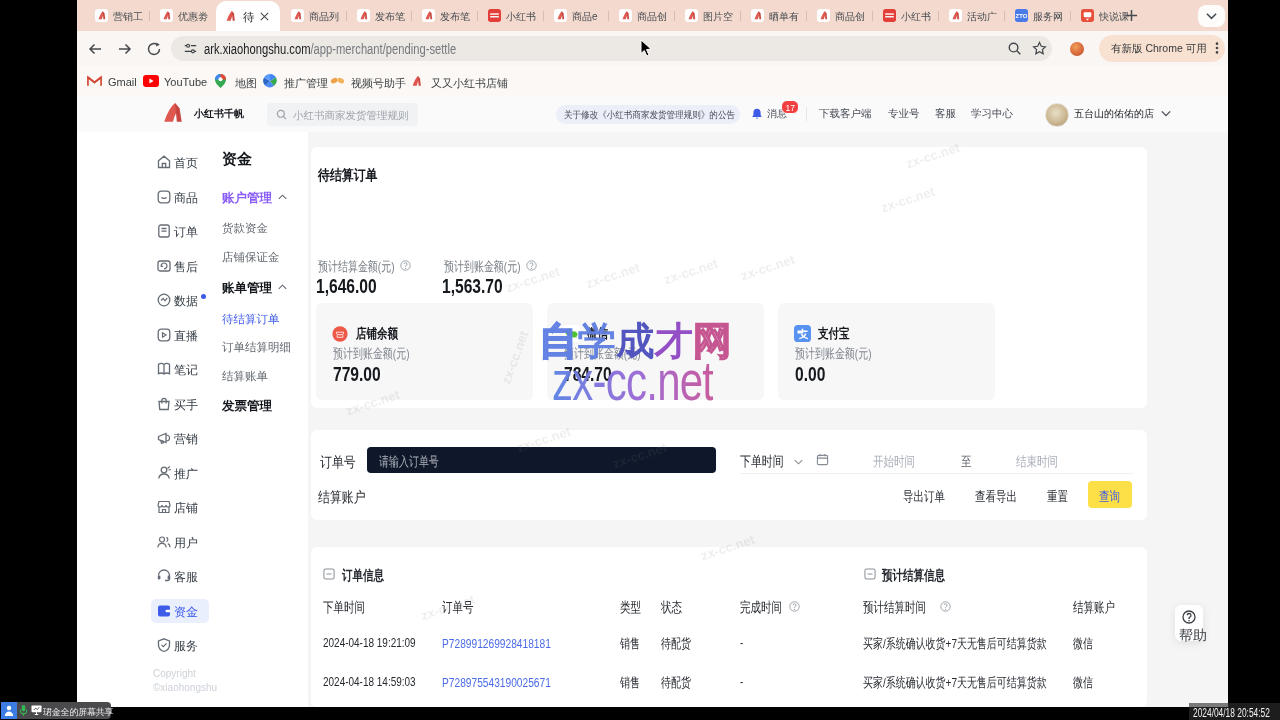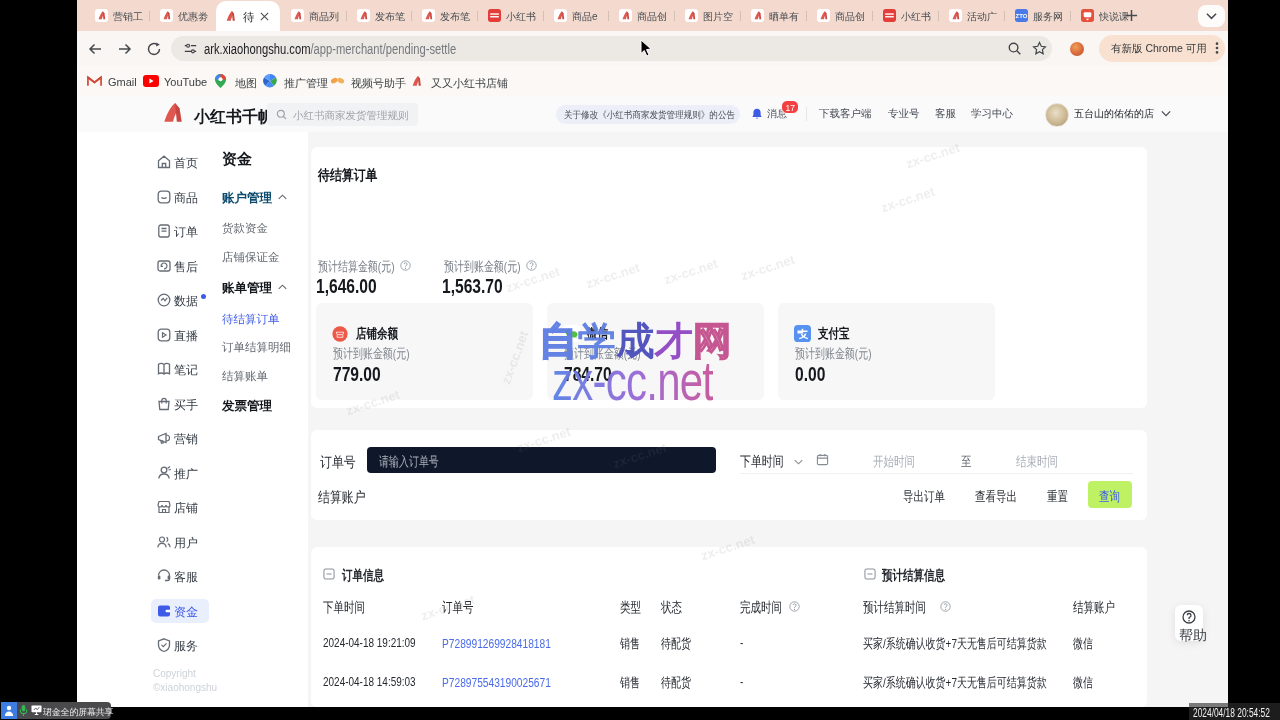--- a/index.html
+++ b/index.html
@@ -279,21 +279,21 @@
     <svg class="ic" style="left:563px;top:8px" width="13" height="18" viewBox="0 0 13 18">
         <path d="M1 1 L11 10 L6.5 10.6 L9 16 L6.8 17 L4.3 11.5 L1 14.5 Z" fill="#000" stroke="#fff" stroke-width="1"></path>
       </svg>
   </div>
   <div id="app">
     <div id="apphead">
       <svg class="ic" style="left:85px;top:5px" width="22" height="23" viewBox="0 0 24 24">
           <path d="M2.5 22 C6.5 10 10.8 4.5 14.2 1.5 L19.2 7.5 C15.8 11 13.3 16 12 22 Z" fill="#DF5850"></path>
           <path d="M14.2 1.5 L19.2 7.5 L21.5 22 L16.2 22 Z" fill="#C84641"></path>
         </svg>
-      <span class="t" style="left:117px;top:11px;font-size:16px;font-weight:bold;color:#15181D">小红书千帆</span>
+      <span class="t" style="left:117px;top:11px;font-size:10px;font-weight:bold;color:#15181D">小红书千帆</span>
       <div class="ic" style="left:190px;top:7px;width:151px;height:23px;background:#F1F2F4;border-radius:4px">
         <svg class="ic" style="left:9px;top:6px" width="11" height="11" viewBox="0 0 16 16">
             <circle cx="7" cy="7" r="5" fill="none" stroke="#9EA3AB" stroke-width="1.8"></circle>
             <path d="M10.8 10.8 L14.5 14.5" stroke="#9EA3AB" stroke-width="1.8"></path>
           </svg>
         <span class="t" style="left:26px;top:6px;font-size:10.5px;color:#9EA3AB">小红书商家发货管理规则</span>
       </div>
       <div class="ic" style="left:479px;top:9px;width:184px;height:19px;background:#ECEFF8;border-radius:10px">
           <span class="t" style="left:8px;top:4px;font-size:9.5px;color:#464B54;transform:scaleX(.9);transform-origin:left">关于修改《小红书商家发货管理规则》的公告</span>
         </div>
@@ -423,21 +423,21 @@
             <path d="M8 1.8 L13.5 4 V8 C13.5 11.5 11.2 13.5 8 14.5 C4.8 13.5 2.5 11.5 2.5 8 V4 Z" fill="none" stroke="#666C75" stroke-width="1.3"></path>
             <path d="M5.5 7.8 L7.3 9.6 L10.5 6.4" fill="none" stroke="#666C75" stroke-width="1.2"></path>
           </svg>
           <b>服务</b>
         </div>
       <span class="t" style="left:76px;top:536px;font-size:10px;color:#CDD2D8">Copyright</span>
       <span class="t" style="left:76px;top:550px;font-size:10px;color:#CDD2D8">©xiaohongshu</span>
     </div>
     <div id="subnav">
       <span class="sn" style="top:54px;font-size:15px;font-weight:bold;color:#15181D">资金</span>
-      <span class="sn" style="top:94px;font-weight:bold;color:#0c4a6e;font-size:12.5px">账户管理</span>
+      <span class="sn" style="top:94px;font-weight:bold;color:#8b5cf6;font-size:12.5px">账户管理</span>
       <svg class="ic" style="left:201px;top:98px" width="9" height="6" viewBox="0 0 12 8">
           <path d="M1 6.5 L6 1.5 L11 6.5" stroke="#60666E" stroke-width="1.4" fill="none"></path>
         </svg>
       <span class="sn" style="top:125px">货款资金</span>
       <span class="sn" style="top:154px">店铺保证金</span>
       <span class="sn" style="top:184px;font-weight:bold;color:#15181D;font-size:12.5px">账单管理</span>
       <svg class="ic" style="left:201px;top:188px" width="9" height="6" viewBox="0 0 12 8">
           <path d="M1 6.5 L6 1.5 L11 6.5" stroke="#60666E" stroke-width="1.4" fill="none"></path>
         </svg>
       <span class="sn" style="top:215.5px;color:#3E5BE8">待结算订单</span>
@@ -504,21 +504,21 @@
           <path d="M1.5 5.5 H12.5 M4.5 1.2 V3.5 M9.5 1.2 V3.5" stroke="#868C94" stroke-width="1.2"></path>
         </svg>
       <span class="t" style="left:562px;top:23px;font-size:13.5px;color:#A9AFB8;transform:scaleX(.78);transform-origin:left">开始时间</span>
       <span class="t" style="left:650px;top:23px;font-size:13.5px;color:#60666E;transform:scaleX(.78);transform-origin:left">至</span>
       <span class="t" style="left:705px;top:23px;font-size:13.5px;color:#A9AFB8;transform:scaleX(.78);transform-origin:left">结束时间</span>
       <div class="ic" style="left:429px;top:43px;width:393px;height:1px;background:#F0F0F2"></div>
       <span class="t" style="left:7px;top:58px;font-size:14.5px;color:#272B31;transform:scaleX(.82);transform-origin:left">结算账户</span>
       <span class="t" style="left:592px;top:58px;font-size:13.5px;color:#272B31;transform:scaleX(.78);transform-origin:left">导出订单</span>
       <span class="t" style="left:664px;top:58px;font-size:13.5px;color:#272B31;transform:scaleX(.78);transform-origin:left">查看导出</span>
       <span class="t" style="left:736px;top:58px;font-size:13.5px;color:#272B31;transform:scaleX(.78);transform-origin:left">重置</span>
-      <div class="ic" style="left:777px;top:51px;width:44px;height:27px;background:#bef264;border-radius:4px">
+      <div class="ic" style="left:777px;top:51px;width:44px;height:27px;background:#fde047;border-radius:4px">
           <span class="t" style="left:11px;top:7px;font-size:13.5px;color:#3E5BE8;transform:scaleX(.78);transform-origin:left">查询</span>
         </div>
     </div>
     <div class="card" id="card3" style="top:451px;height:160px">
       <svg class="ic" style="left:12px;top:21px" width="12" height="12" viewBox="0 0 13 13">
           <rect x="1" y="1" width="11" height="11" rx="2" fill="none" stroke="#8A9098" stroke-width="1.1"></rect>
           <path d="M3.8 6.5 H9.2" stroke="#8A9098" stroke-width="1.1"></path>
         </svg>
       <span class="t th" style="left:31px;top:20px;font-weight:bold;font-size:14px">订单信息</span>
       <svg class="ic" style="left:553px;top:21px" width="12" height="12" viewBox="0 0 13 13">

